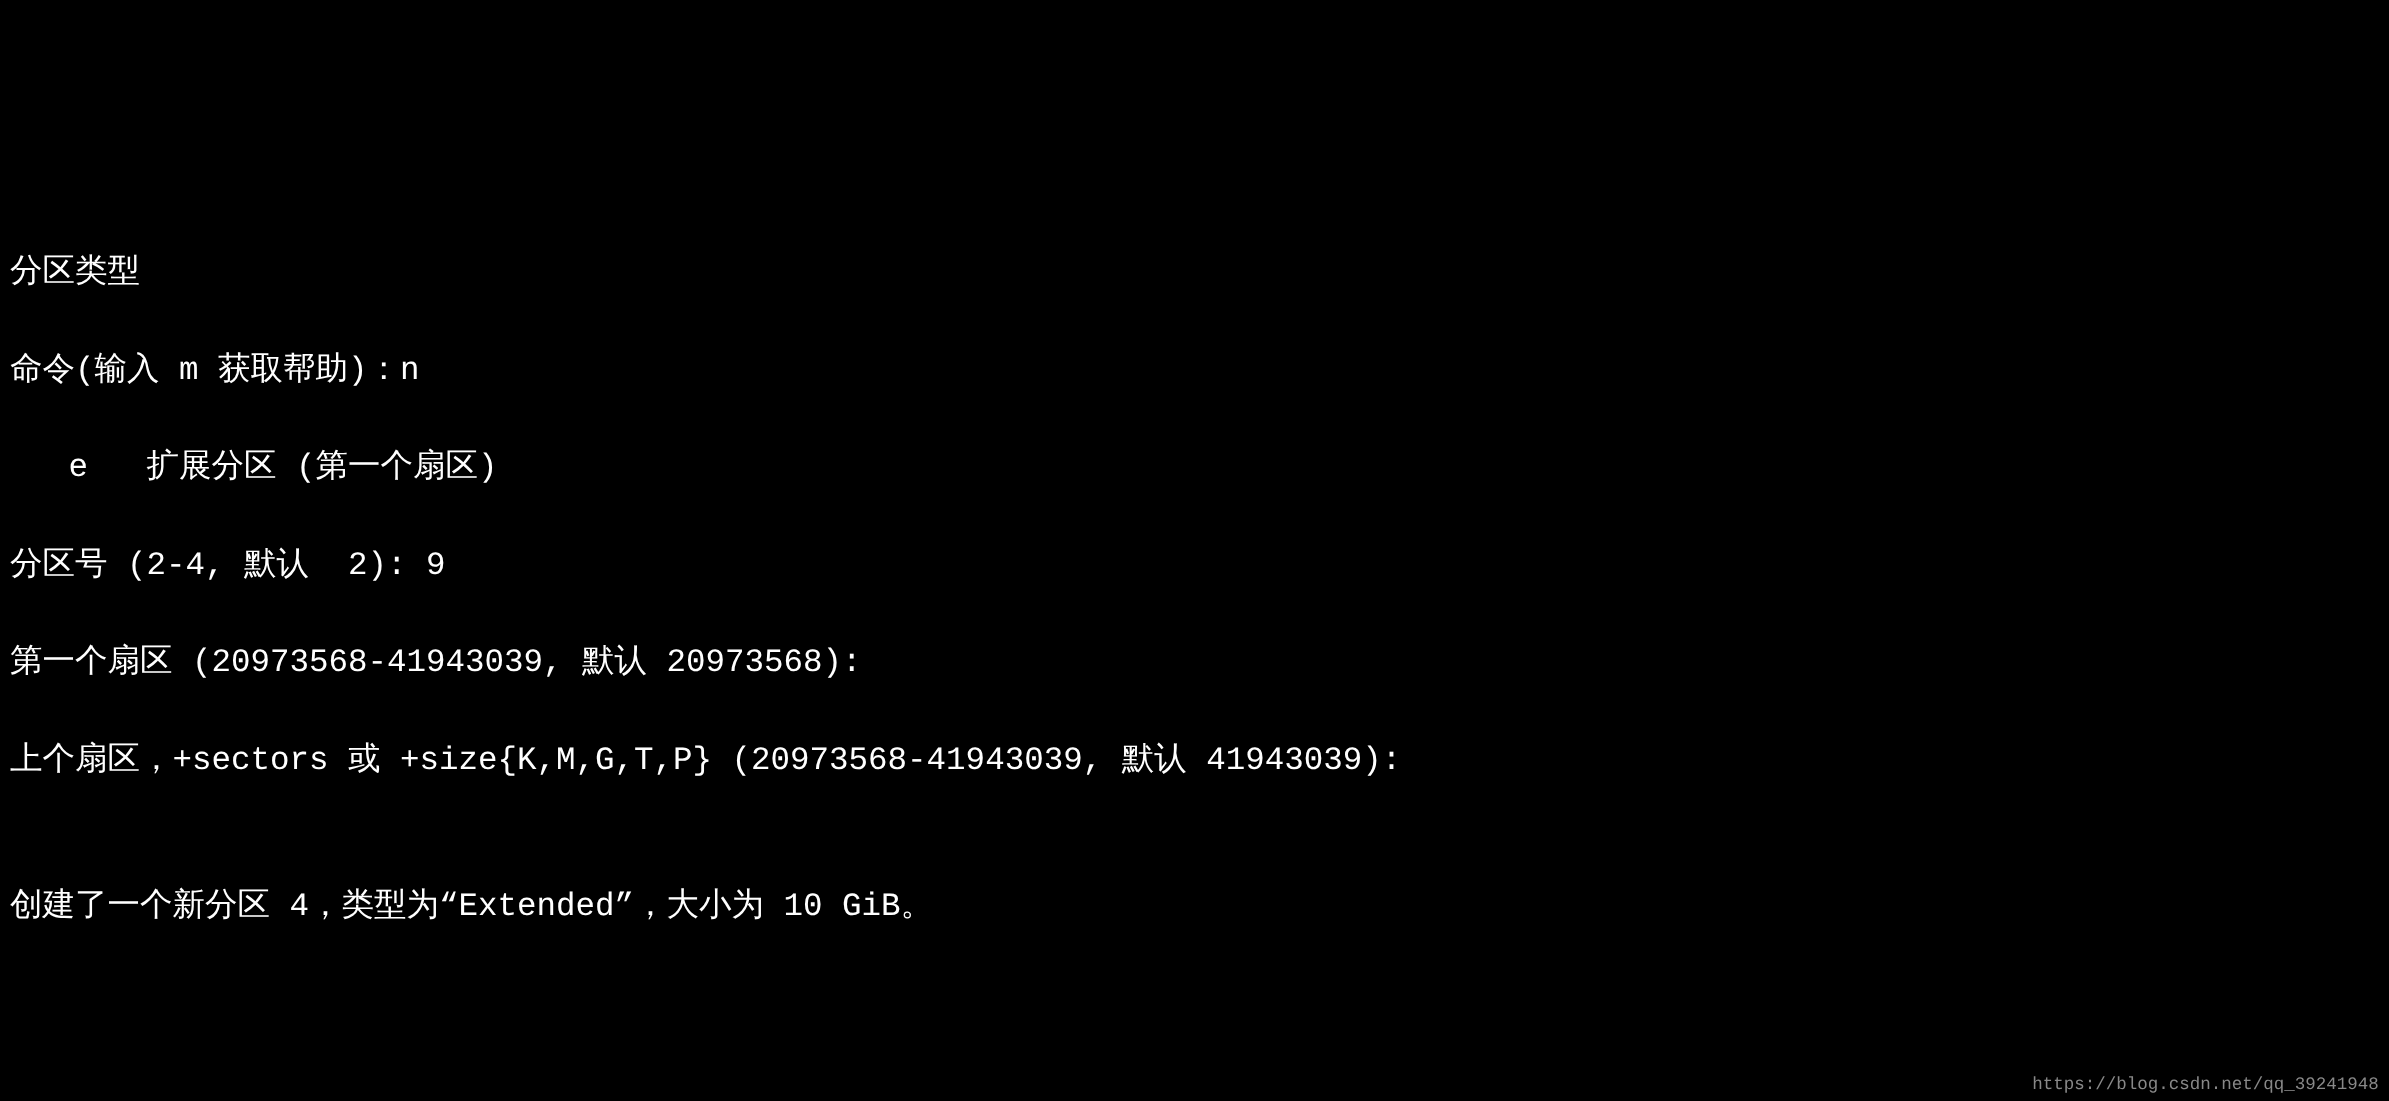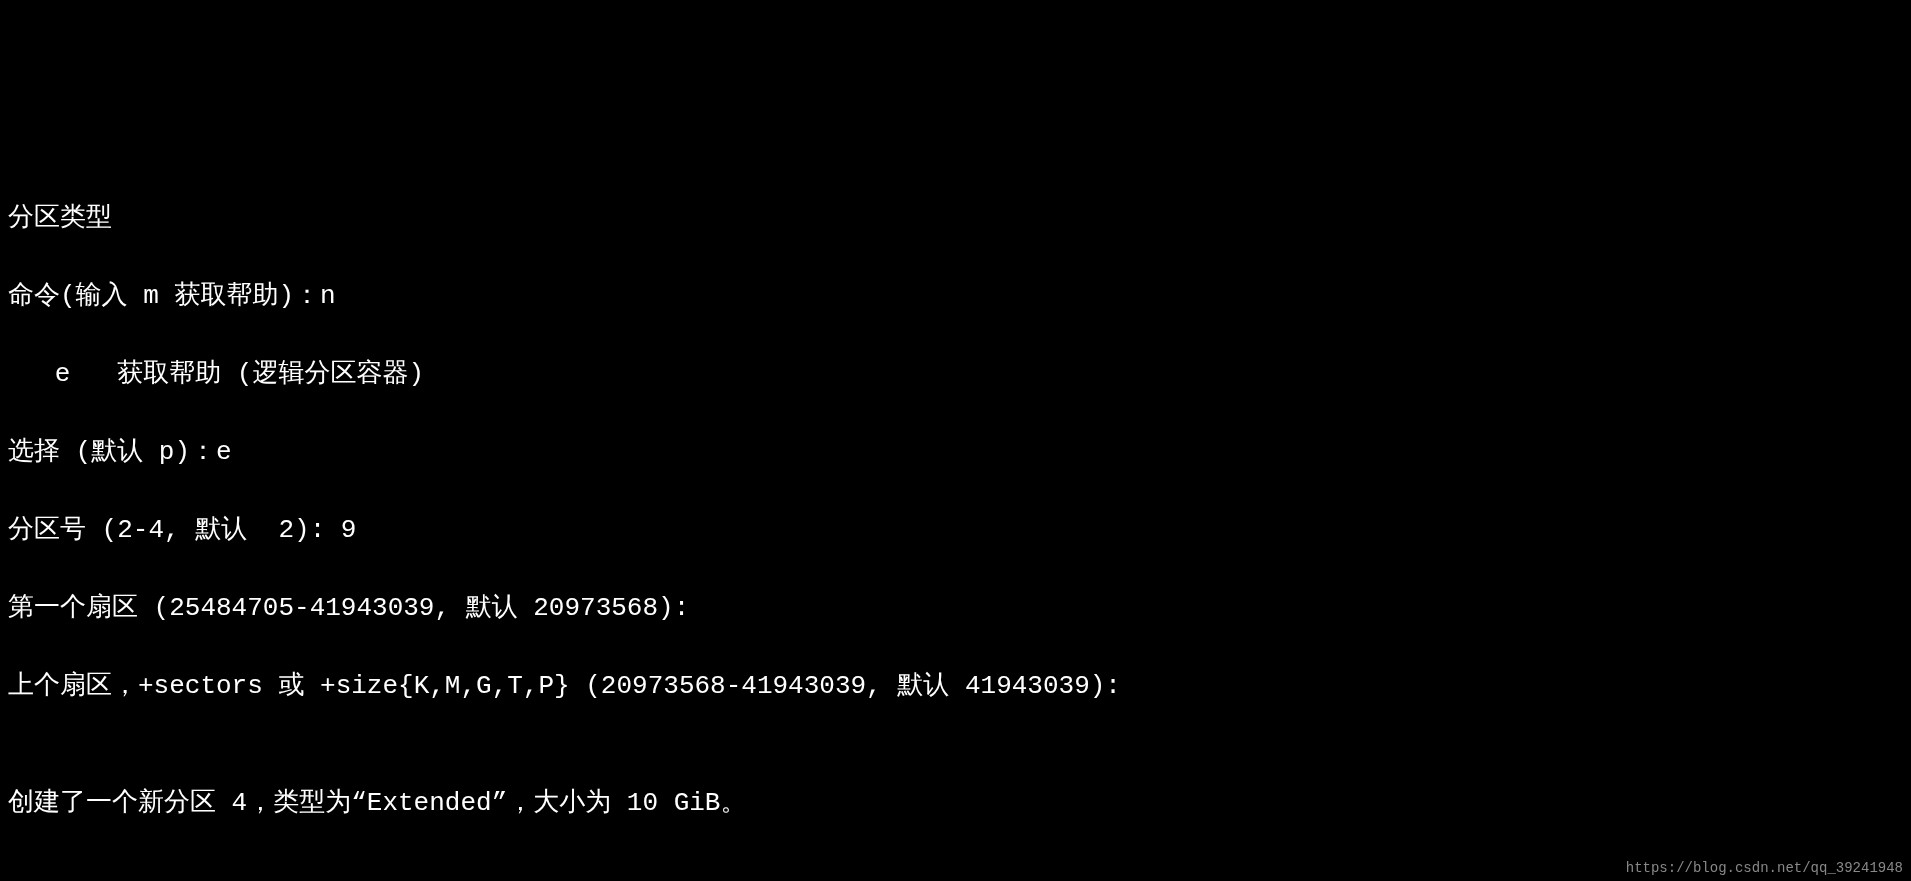--- a/index.html
+++ b/index.html
@@ -34,24 +34,23 @@
     }
   </style>
 </head>
 <body>
 
 
 
 <div>
 <span class="terminal-line">分区类型</span>
 <span class="terminal-line">命令(输入 m 获取帮助)：n</span>
-<span class="terminal-line">   e   获取帮助 (逻辑分区容器)</span>
-<span class="terminal-line">选择 (默认 p)：e</span>
+<span class="terminal-line">   e   扩展分区 (第一个扇区)</span>
 <span class="terminal-line">分区号 (2-4, 默认  2): 9</span>
-<span class="terminal-line">第一个扇区 (25484705-41943039, 默认 20973568):</span>
+<span class="terminal-line">第一个扇区 (20973568-41943039, 默认 20973568):</span>
 <span class="terminal-line">上个扇区，+sectors 或 +size{K,M,G,T,P} (20973568-41943039, 默认 41943039):</span>
 <span class="terminal-line"></span>
 <span class="terminal-line">创建了一个新分区 4，类型为“Extended”，大小为 10 GiB。</span>
 <span class="terminal-line"></span>
 
 
 
 
 
 <span class="terminal-line"></span>

